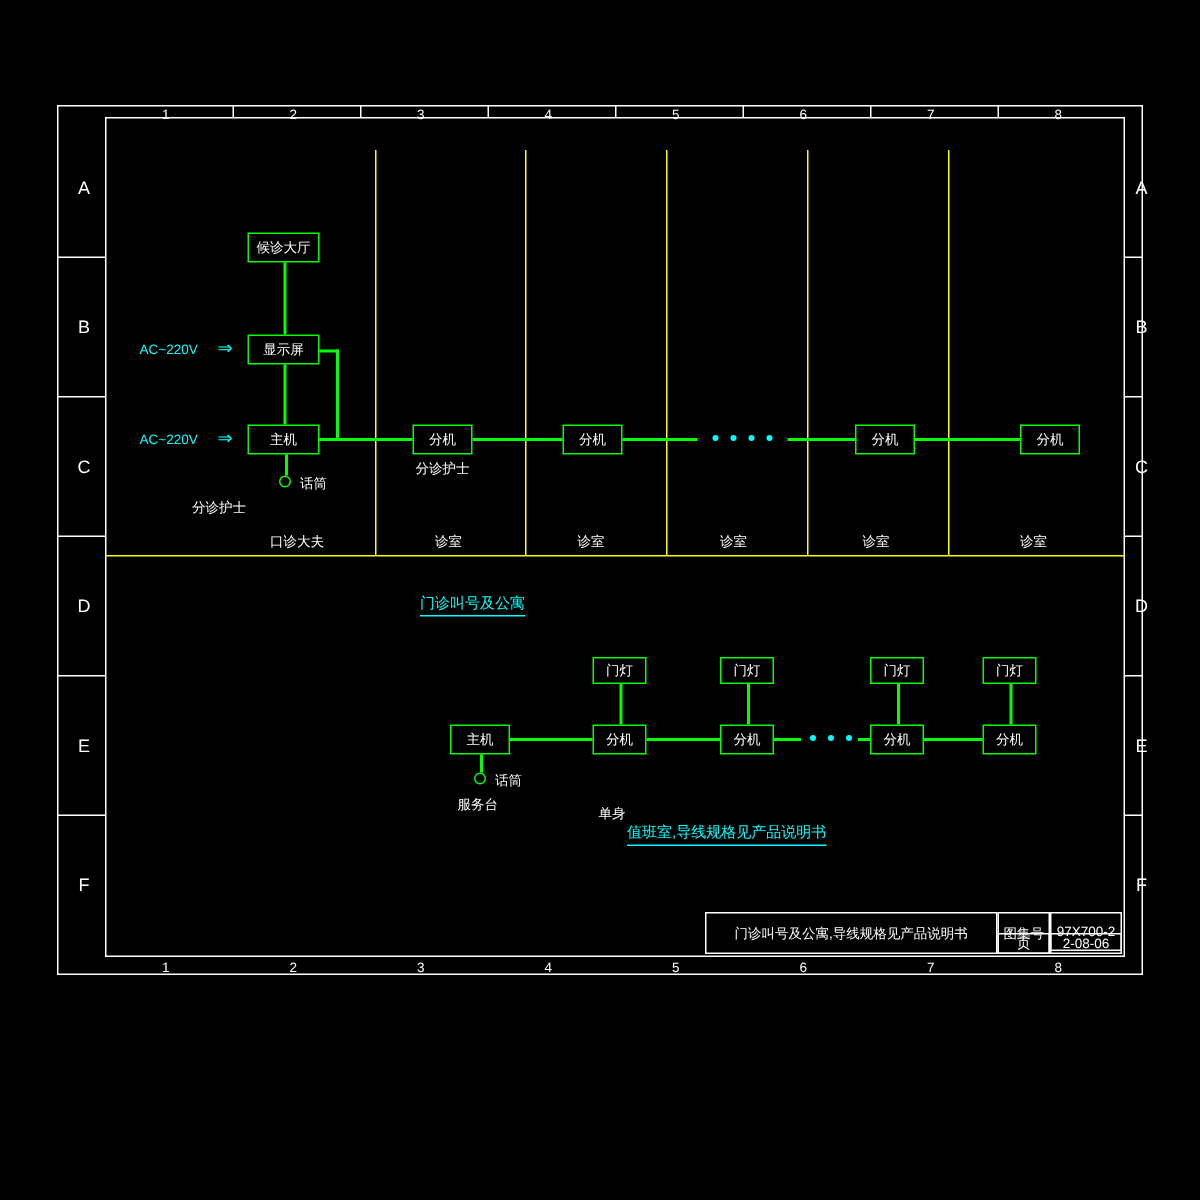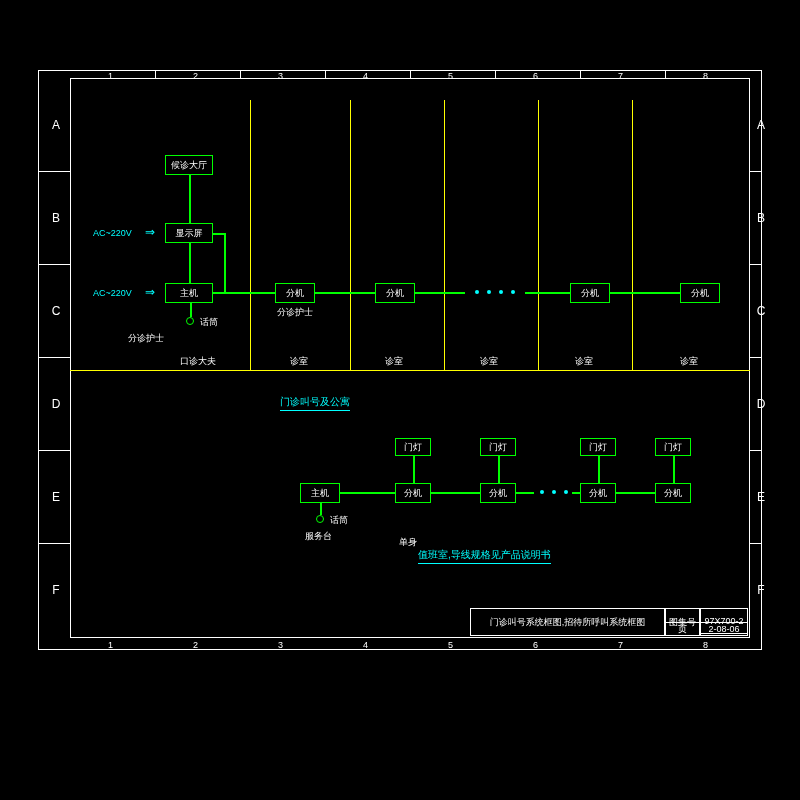--- a/index.html
+++ b/index.html
@@ -276,19 +276,19 @@
       <span></span>
       <span></span>
       <span></span>
     </div>
   <div class="wire" style="left:572px;top:492px;width:8px;height:2px"></div>
   <div class="wire" style="left:616px;top:492px;width:39px;height:2px"></div>
 
   <div class="title-txt" style="left:418px;top:548px">值班室,导线规格见产品说明书</div>
 
 
-  <div class="tblock" style="left:470px;top:608px;width:195px;height:28px;font-size:9px">门诊叫号系统框图,招待所呼叫系统框图</div>
+  <div class="tblock" style="left:470px;top:608px;width:195px;height:28px;font-size:9px">门诊叫号及公寓,导线规格见产品说明书</div>
   <div class="tblock" style="left:665px;top:608px;width:35px;height:28px">图集号</div>
   <div class="tblock" style="left:700px;top:608px;width:48px;height:26px">97X700-2</div>
   <div class="tblock" style="left:665px;top:622px;width:35px;height:14px">页</div>
   <div class="tblock" style="left:700px;top:622px;width:48px;height:14px">2-08-06</div>
 
 </div>
 
 </body></html>

